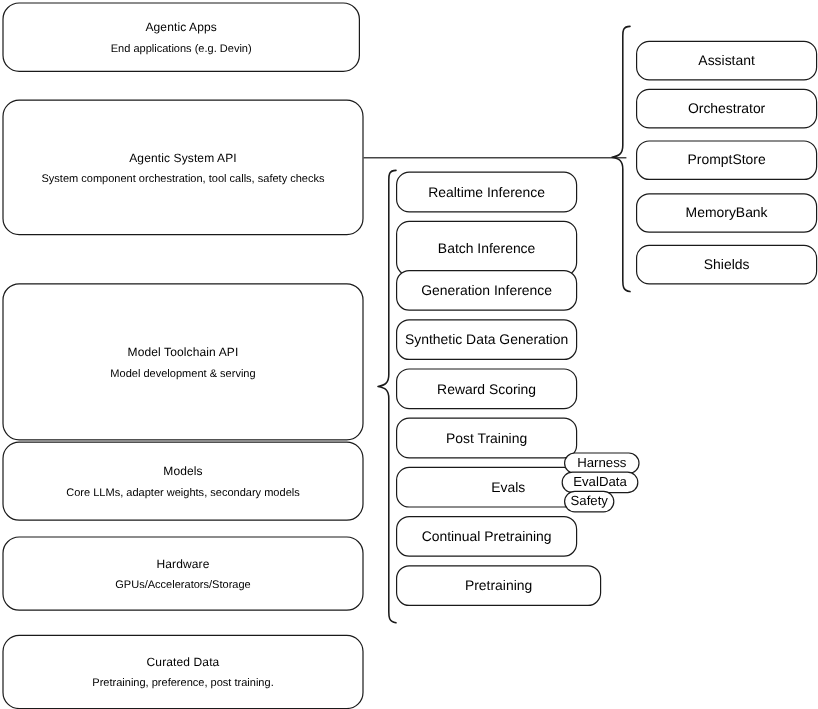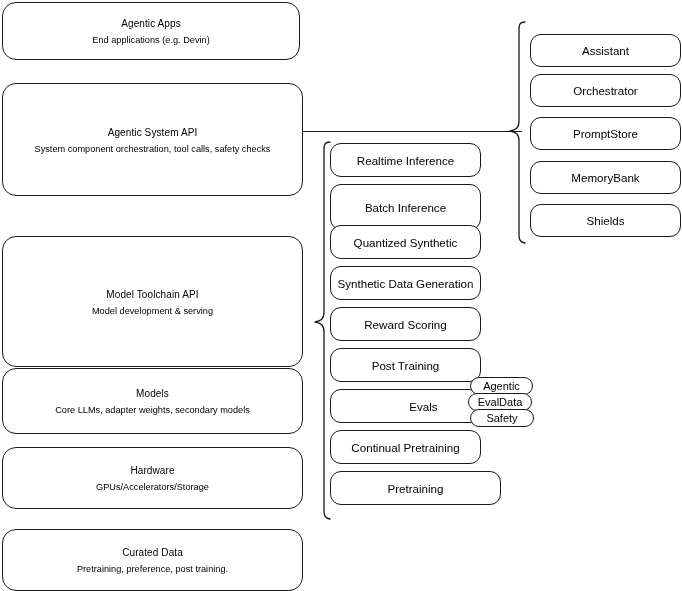--- a/index.html
+++ b/index.html
@@ -148,21 +148,21 @@
   </svg>
 
   <div id="toolchain-items">
       <div class="box item-box" style="left: 330px; top: 143px; width: 151px; height: 34px;">
         <div class="item-label">Realtime Inference</div>
       </div>
       <div class="box item-box" style="left: 330px; top: 184px; width: 151px; height: 46px;">
         <div class="item-label">Batch Inference</div>
       </div>
       <div class="box item-box" style="left: 330px; top: 225px; width: 151px; height: 34px;">
-        <div class="item-label">Quantized Synthetic</div>
+        <div class="item-label">Generation Inference</div>
       </div>
       <div class="box item-box" style="left: 330px; top: 266px; width: 151px; height: 34px;">
         <div class="item-label">Synthetic Data Generation</div>
       </div>
       <div class="box item-box" style="left: 330px; top: 307px; width: 151px; height: 34px;">
         <div class="item-label">Reward Scoring</div>
       </div>
       <div class="box item-box" style="left: 330px; top: 348px; width: 151px; height: 34px;">
         <div class="item-label">Post Training</div>
       </div>
@@ -190,23 +190,23 @@
       <div class="box item-box" style="left: 530px; top: 161px; width: 151px; height: 33px;">
         <div class="item-label">MemoryBank</div>
       </div>
       <div class="box item-box" style="left: 530px; top: 204px; width: 151px; height: 33px;">
         <div class="item-label">Shields</div>
       </div>
     </div>
 
   <div id="eval-badges">
       <div class="pill" style="left: 470px; top: 377px; width: 63px; height: 18px;">
-        <span class="pill-label">Agentic</span>
+        <span class="pill-label">Harness</span>
       </div>
       <div class="pill" style="left: 468px; top: 393px; width: 64px; height: 18px;">
         <span class="pill-label">EvalData</span>
       </div>
-      <div class="pill" style="left: 470px; top: 409px; width: 64px; height: 18px;">
+      <div class="pill" style="left: 470px; top: 409px; width: 42px; height: 18px;">
         <span class="pill-label">Safety</span>
       </div>
     </div>
 
 </div>
 
 </body></html>

